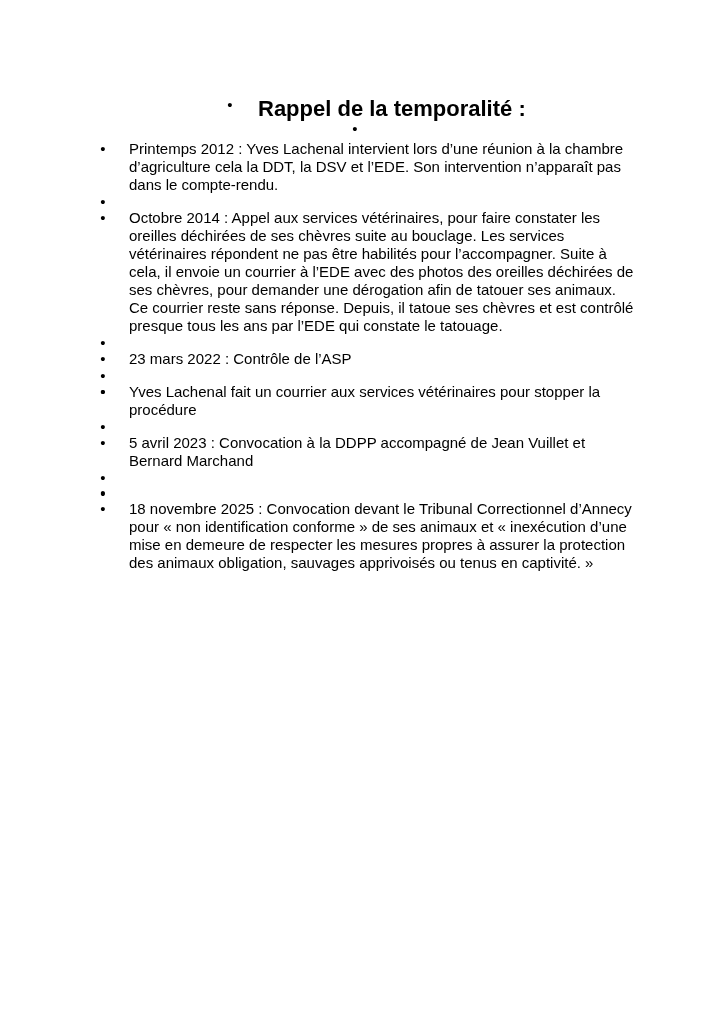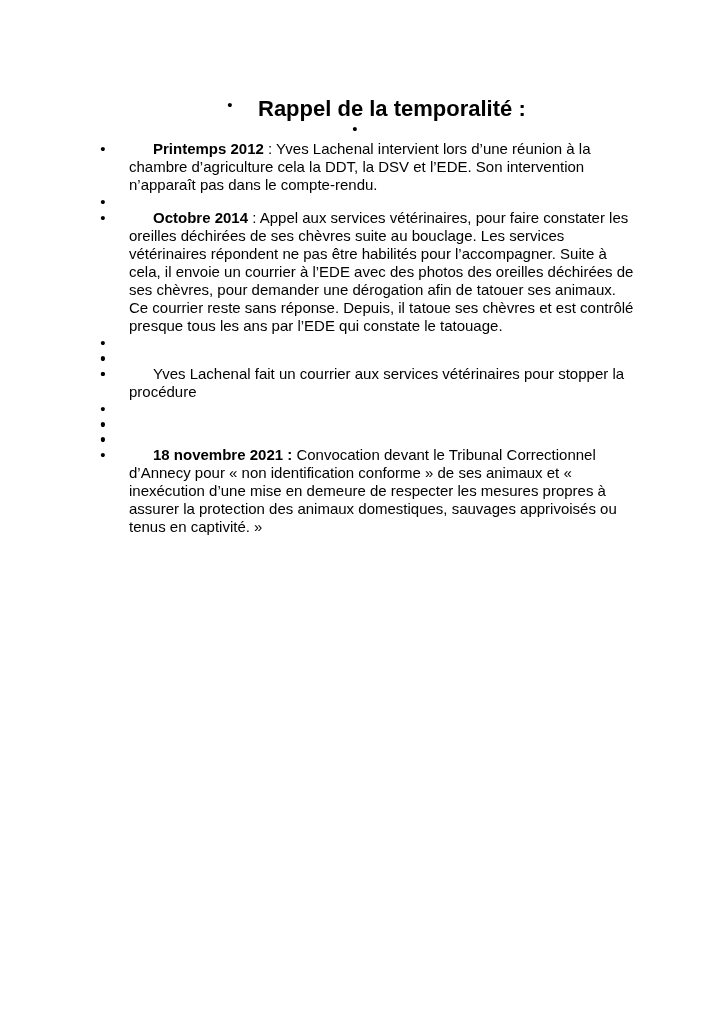--- a/index.html
+++ b/index.html
@@ -82,22 +82,21 @@
     width: 16px;
     text-align: center;
     font-size: 15px;
     line-height: inherit;
   }
   .item.empty {
     height: 15px;
     line-height: 15px;
   }
   .item .date {
-    font-weight: 700;
-    margin-left: 24px;
+    font-weight: 400;
   }
 </style>
 </head>
 <body>
 
 <div class="page">
 
   <div class="title-row">
     <span class="title-bullet">•</span>
     <h1 class="doc-title">Rappel de la temporalité :</h1>
@@ -123,20 +122,21 @@
     <span class="item-text"><b class="date">Octobre 2014</b><span class="rest"> : Appel aux services vétérinaires, pour faire constater les oreilles déchirées de ses chèvres suite au bouclage. Les services vétérinaires répondent ne pas être habilités pour l’accompagner. Suite à cela, il envoie un courrier à l’EDE avec des photos des oreilles déchirées de ses chèvres, pour demander une dérogation afin de tatouer ses animaux. Ce courrier reste sans réponse. Depuis, il tatoue ses chèvres et est contrôlé presque tous les ans par l’EDE qui constate le tatouage.</span></span>
   </div>
 
   <div class="item empty">
     <span class="bullet">•</span>
     <span class="item-text"><b class="date"></b><span class="rest"></span></span>
   </div>
 
   <div class="item">
     <span class="bullet">•</span>
+    <span class="item-text"><b class="date">23 mars 2022 :</b><span class="rest"> Contrôle de l’ASP</span></span>
   </div>
 
   <div class="item empty">
     <span class="bullet">•</span>
     <span class="item-text"><b class="date"></b><span class="rest"></span></span>
   </div>
 
   <div class="item">
     <span class="bullet">•</span>
   </div>
@@ -146,35 +146,36 @@
     <span class="item-text"><b class="date"></b><span class="rest">Yves Lachenal fait un courrier aux services vétérinaires pour stopper la procédure</span></span>
   </div>
 
   <div class="item empty">
     <span class="bullet">•</span>
     <span class="item-text"><b class="date"></b><span class="rest"></span></span>
   </div>
 
   <div class="item">
     <span class="bullet">•</span>
+    <span class="item-text"><b class="date">5 avril 2023</b><span class="rest"> : Convocation à la DDPP accompagné de Jean Vuillet et Bernard Marchand</span></span>
   </div>
 
   <div class="item empty">
     <span class="bullet">•</span>
     <span class="item-text"><b class="date"></b><span class="rest"></span></span>
   </div>
 
   <div class="item">
     <span class="bullet">•</span>
   </div>
 
   <div class="item empty">
     <span class="bullet">•</span>
     <span class="item-text"><b class="date"></b><span class="rest"></span></span>
   </div>
 
   <div class="item">
     <span class="bullet">•</span>
-    <span class="item-text"><b class="date">18 novembre 2021 :</b><span class="rest"> Convocation devant le Tribunal Correctionnel d’Annecy pour « non identification conforme » de ses animaux et « inexécution d’une mise en demeure de respecter les mesures propres à assurer la protection des animaux domestiques, sauvages apprivoisés ou tenus en captivité. »</span></span>
+    <span class="item-text"><b class="date">18 novembre 2025 :</b><span class="rest"> Convocation devant le Tribunal Correctionnel d’Annecy pour « non identification conforme » de ses animaux et « inexécution d’une mise en demeure de respecter les mesures propres à assurer la protection des animaux obligation, sauvages apprivoisés ou tenus en captivité. »</span></span>
   </div>
 </div>
 
 </div>
 
 </body></html>

